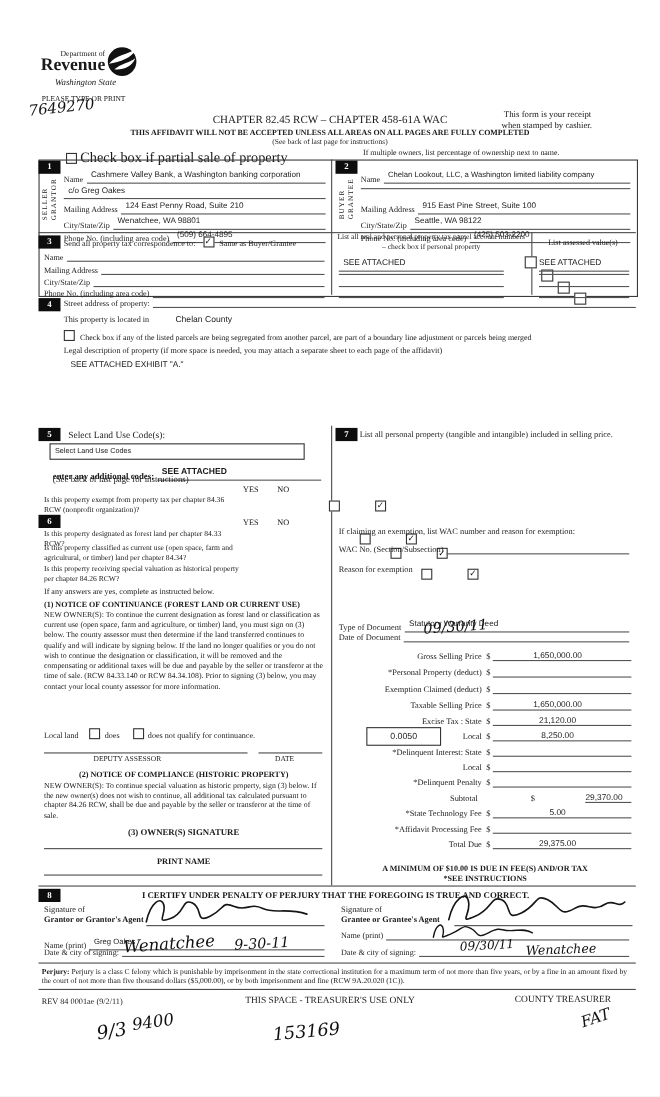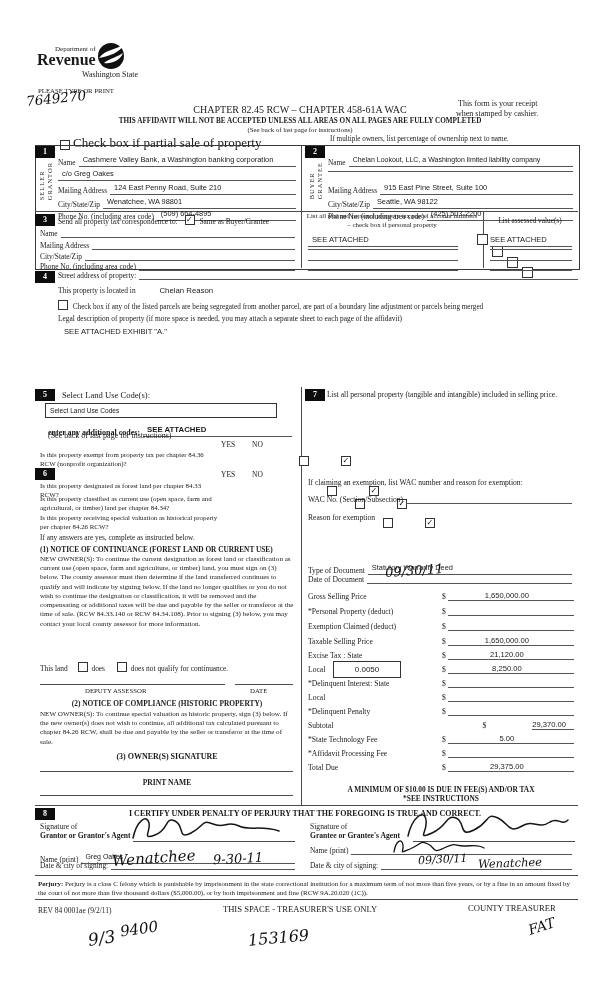--- a/index.html
+++ b/index.html
@@ -1,37 +1,37 @@
 <!DOCTYPE html>
 <html><head>
 <meta charset="utf-8">
 <style>
   html,body{margin:0;padding:0;background:#e8e8e8;}
   .page{position:relative;width:600px;height:997px;background:#fff;margin:0 auto;
         font-family:"Liberation Serif",serif;color:#1a1a1a;overflow:hidden;}
   .abs{position:absolute;}
   .sans{font-family:"Liberation Sans",sans-serif;}
   .b{font-weight:bold;}
-  .i{margin-left:32px;}
+  .i{font-style:italic;}
   .c{text-align:center;}
   .hline{position:absolute;height:0;border-top:1px solid #4a4a4a;}
   .vline{position:absolute;width:0;border-left:1px solid #4a4a4a;}
   .tab{position:absolute;width:20px;height:12px;background:#0d0d0d;color:#fff;
        font:bold 8px/12px "Liberation Serif",serif;text-align:center;}
   .row{position:absolute;display:flex;align-items:flex-end;}
   .lbl{white-space:nowrap;padding-right:3px;font-size:7.4px;}
   .fld{flex:1;border-bottom:1px solid #555;min-height:9px;}
   .val{font-family:"Liberation Sans",sans-serif;font-size:7.4px;padding-left:4px;white-space:nowrap;}
   .cb{display:inline-block;width:8px;height:8px;border:1px solid #333;background:#fff;
       vertical-align:-1px;position:relative;}
   .cb.checked::after{content:"\2713";position:absolute;left:0.5px;top:-1.5px;font-size:8px;color:#111;}
   .hw{font-family:"DejaVu Serif",serif;font-style:italic;color:#101010;white-space:nowrap;}
   .vlabel{writing-mode:vertical-rl;transform:rotate(180deg);font-size:6.5px;letter-spacing:1px;}
   .mrow{position:absolute;left:308px;width:266px;display:flex;align-items:flex-end;font-size:7.6px;}
-  .mlabel{width:130px;white-space:nowrap;}
+  .mlabel{width:130px;text-align:right;white-space:nowrap;}
   .dollar{padding:0 2px 0 4px;}
   .mline{flex:1;border-bottom:1px solid #555;text-align:center;min-height:9px;}
   .mval{font-family:"Liberation Sans",sans-serif;font-size:7.6px;padding-right:8px;}
   .qt{font-size:6.9px;line-height:1.32;}
   .par{font-size:7.1px;line-height:1.3;text-align:left;}
 </style>
 </head>
 <body>
 
 <div class="page">
@@ -176,21 +176,21 @@
     </div>
 
   
   <div class="tab" style="left:35px;top:271px;">4</div>
   <div class="row" style="left:58px;top:270px;width:520px;">
     <span class="lbl">Street address of property:</span>
     <span class="fld"></span>
   </div>
   <div class="abs" style="left:58px;top:286px;font-size:7.4px;">
     <span>This property is located in</span>
-    <span class="sans" style="margin-left:22px;font-size:7.8px;">Chelan Reason</span>
+    <span class="sans" style="margin-left:22px;font-size:7.8px;">Chelan County</span>
   </div>
   <div class="abs" style="left:58px;top:314px;font-size:7.4px;">Legal description of property (if more space is needed, you may attach a separate sheet to each page of the affidavit)</div>
   <div class="abs" style="left:58px;top:300px;font-size:7.2px;">
     <span class="cb" style="margin-right:3px;"></span>
     <span>Check box if any of the listed parcels are being segregated from another parcel, are part of a boundary line adjustment or parcels being merged</span>
   </div>
   <div class="abs sans" style="left:64px;top:327px;font-size:7.6px;">SEE ATTACHED EXHIBIT "A."</div>
 
   
   <div class="vline" style="left:301px;top:387px;height:418px;"></div>
@@ -227,21 +227,21 @@
 
   <div class="abs qt" style="left:40px;top:513px;width:180px;">Is this property receiving special valuation as historical property per chapter 84.26 RCW?</div>
   <span class="cb abs" style="left:225px;top:513px;"></span>
   <span class="cb checked abs" style="left:253px;top:513px;"></span>
 
   <div class="abs" style="left:40px;top:533px;font-size:7.3px;">If any answers are yes, complete as instructed below.</div>
   <div class="abs b" style="left:40px;top:545px;font-size:7.3px;">(1) NOTICE OF CONTINUANCE  (FOREST LAND OR CURRENT USE)</div>
   <div class="abs par" style="left:40px;top:555px;width:254px;">NEW OWNER(S): To continue the current designation as forest land or classification as current use (open space, farm and agriculture, or timber) land, you must sign on (3) below. The county assessor must then determine if the land transferred continues to qualify and will indicate by signing below. If the land no longer qualifies or you do not wish to continue the designation or classification, it will be removed and the compensating or additional taxes will be due and payable by the seller or transferor at the time of sale. (RCW 84.33.140 or RCW 84.34.108). Prior to signing (3) below, you may contact your local county assessor for more information.</div>
 
   <div class="abs" style="left:40px;top:662px;font-size:7.4px;">
-    <span>This land</span>
+    <span>Local land</span>
     <span class="cb" style="margin:0 2px 0 8px;"></span>
     <span>does</span>
     <span class="cb" style="margin:0 2px 0 10px;"></span>
     <span>does not qualify for continuance.</span>
   </div>
 
   <div class="hline" style="left:40px;top:684px;width:185px;"></div>
   <div class="hline" style="left:235px;top:684px;width:58px;"></div>
   <div class="abs" style="left:85px;top:687px;font-size:6.8px;">DEPUTY ASSESSOR</div>
   <div class="abs" style="left:250px;top:687px;font-size:6.8px;">DATE</div>

